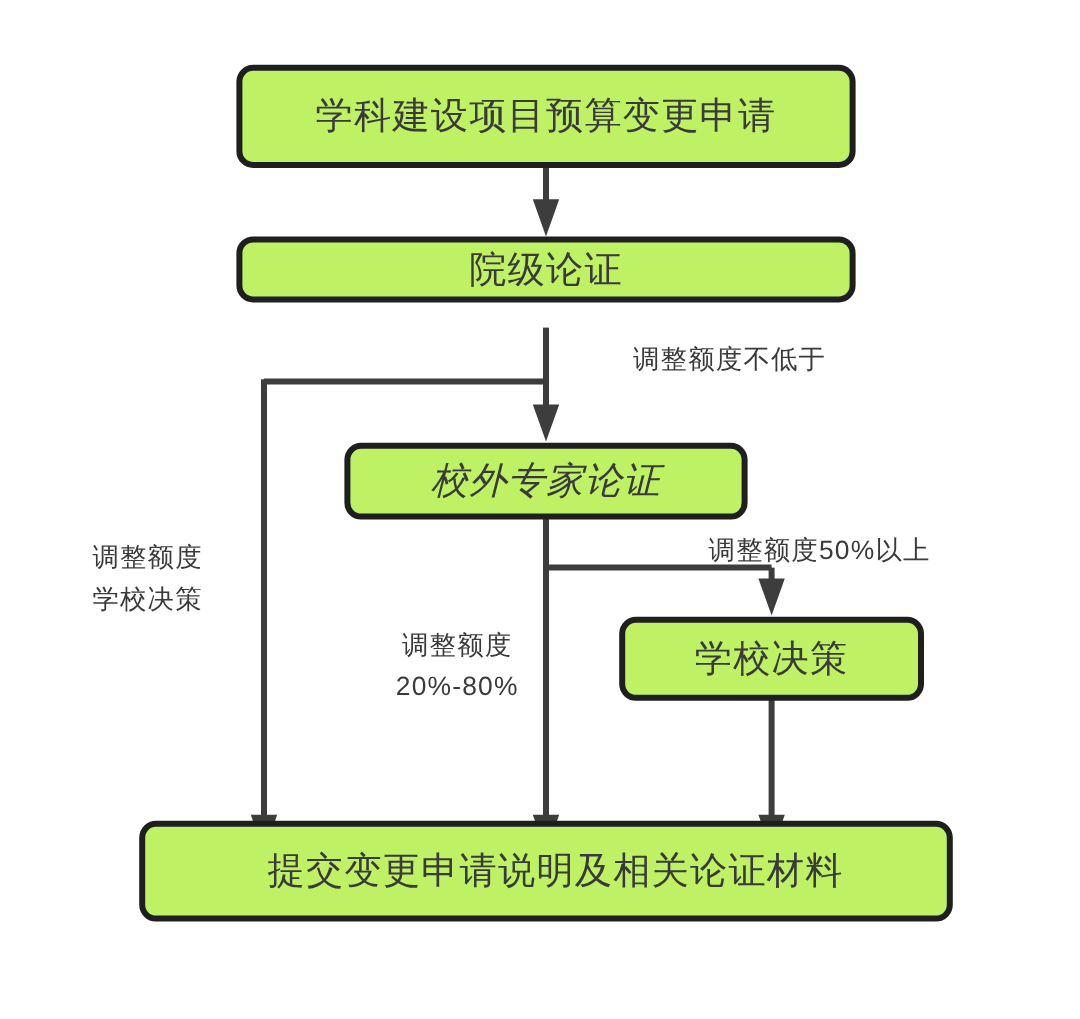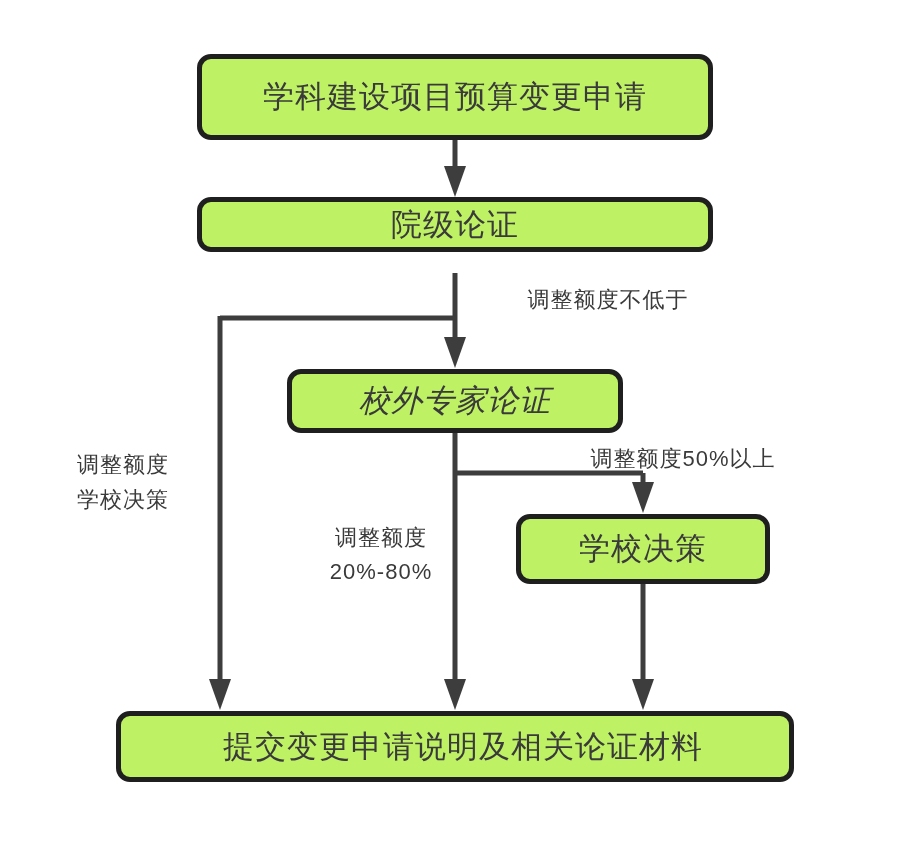--- a/index.html
+++ b/index.html
@@ -34,21 +34,21 @@
     font-size: 31px;
     color: #3a3a3a;
     letter-spacing: 1px;
     white-space: nowrap;
     z-index: 2;
   }
   #node-start            { left: 197px; top: 54px;  width: 516px; height: 86px; }
   #node-college-review   { left: 197px; top: 197px; width: 516px; height: 55px; }
   #node-external-review  { left: 287px; top: 369px; width: 336px; height: 64px; font-style: italic; }
   #node-school-decision  { left: 516px; top: 514px; width: 254px; height: 70px; }
-  #node-submit-materials { left: 116px; top: 711px; width: 678px; height: 71px; padding-left: 16px; }
+  #node-submit-materials { left: 116px; top: 684px; width: 678px; height: 84px; padding-left: 16px; }
 
   .edge-label {
     position: absolute;
     font-size: 22px;
     color: #3a3a3a;
     line-height: 36px;
     letter-spacing: 1px;
     z-index: 3;
     white-space: nowrap;
   }

